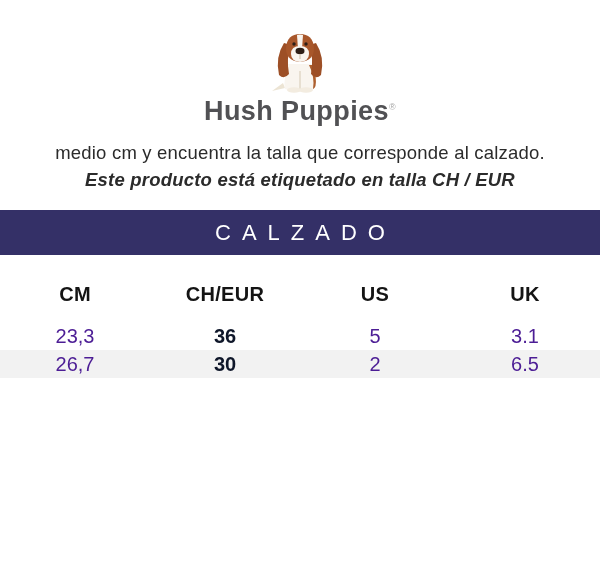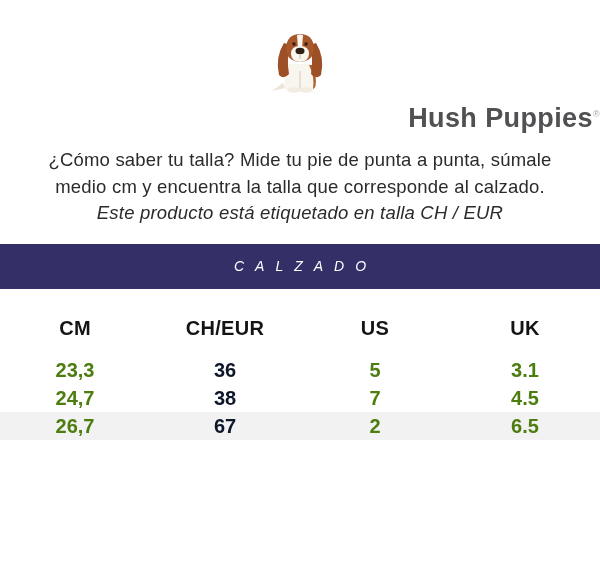--- a/index.html
+++ b/index.html
@@ -13,86 +13,84 @@
     position: relative;
     width: 600px; height: 565px;
     background: #ffffff;
     overflow: hidden;
   }
 
   
   .logo-wrap { padding-top: 31px; text-align: center; }
   .dog-icon { display: block; margin: 0 auto; }
   .brand {
-    margin-top: 10px;
+    margin-top: 3px;
     font-size: 27px;
     font-weight: bold;
     letter-spacing: 0.4px;
     color: #515154;
-    text-align: right;
   }
   .brand sup {
     font-size: 9px;
     color: #a8a8a8;
     vertical-align: super;
     font-weight: normal;
   }
 
   
   .intro {
     margin-top: 13px;
     text-align: center;
     font-size: 18.5px;
     line-height: 26.5px;
     color: #2b2b2b;
     letter-spacing: 0.2px;
   }
-  .intro .tagline { font-style: italic; }
+  .intro .tagline { font-style: italic; font-weight: bold; }
 
   
   .banner {
     margin-top: 17px;
     height: 45px;
     background: #343067;
     display: flex;
     align-items: center;
     justify-content: center;
   }
   .banner-label {
     color: #ffffff;
-    font-size: 14px;
+    font-size: 22px;
     font-weight: 300;
     letter-spacing: 11px;
     text-indent: 11px; 
-    font-style: italic;
   }
 
   
   table.size-table {
     width: 100%;
     border-collapse: collapse;
     margin-top: 26px;
     table-layout: fixed;
   }
   .size-table th {
     width: 25%;
     font-size: 20px;
     font-weight: bold;
     color: #141414;
     text-align: center;
     padding: 2px 0 16px 0;
     letter-spacing: 0.3px;
   }
   .size-table td {
     font-size: 20px;
-    color: #4d7c0f;
+    color: #4c1d95;
     text-align: center;
     height: 28px;
     line-height: 28px;
-    font-weight: bold;
+    font-weight: normal;
   }
   .size-table tr.stripe { background: var(--stripe, #f2f2f2); }
   .size-table td.col-cheur { font-weight: bold; color: #0f172a; }
 </style>
 </head>
 <body>
 
 <div class="stage">
 
   <div class="logo-wrap">
@@ -110,21 +108,20 @@
       <circle cx="23" cy="13" r="1.7" fill="#2e1f17"></circle>
       <circle cx="35" cy="13" r="1.7" fill="#2e1f17"></circle>
       <path d="M29 40 L29 60" stroke="#e7dfd1" stroke-width="2"></path>
       <ellipse cx="23" cy="59" rx="7" ry="2.8" fill="#f3ece0"></ellipse>
       <ellipse cx="35" cy="59" rx="7" ry="2.8" fill="#f3ece0"></ellipse>
     </svg>
     <div class="brand"><span>Hush Puppies</span><sup>®</sup></div>
   </div>
 
   <div class="intro">
-    <div>¿Cómo saber tu talla? Mide tu pie de punta a punta, súmale</div>
     <div>medio cm y encuentra la talla que corresponde al calzado.</div>
     <div class="tagline">Este producto está etiquetado en talla CH / EUR</div>
   </div>
 
   <div class="banner" style="background: rgb(52, 48, 103);">
     <span class="banner-label" style="color: rgb(255, 255, 255);">CALZADO</span>
   </div>
 
   <table class="size-table">
     <thead>
@@ -135,28 +132,22 @@
         <th>UK</th>
       </tr>
     </thead>
     <tbody>
       <tr>
         <td>23,3</td>
         <td class="col-cheur">36</td>
         <td>5</td>
         <td>3.1</td>
       </tr>
-      <tr>
-        <td>24,7</td>
-        <td class="col-cheur">38</td>
-        <td>7</td>
-        <td>4.5</td>
-      </tr>
       <tr class="stripe">
         <td>26,7</td>
-        <td class="col-cheur">67</td>
+        <td class="col-cheur">30</td>
         <td>2</td>
         <td>6.5</td>
       </tr>
     </tbody>
   </table>
 
 </div>
 
 </body></html>

